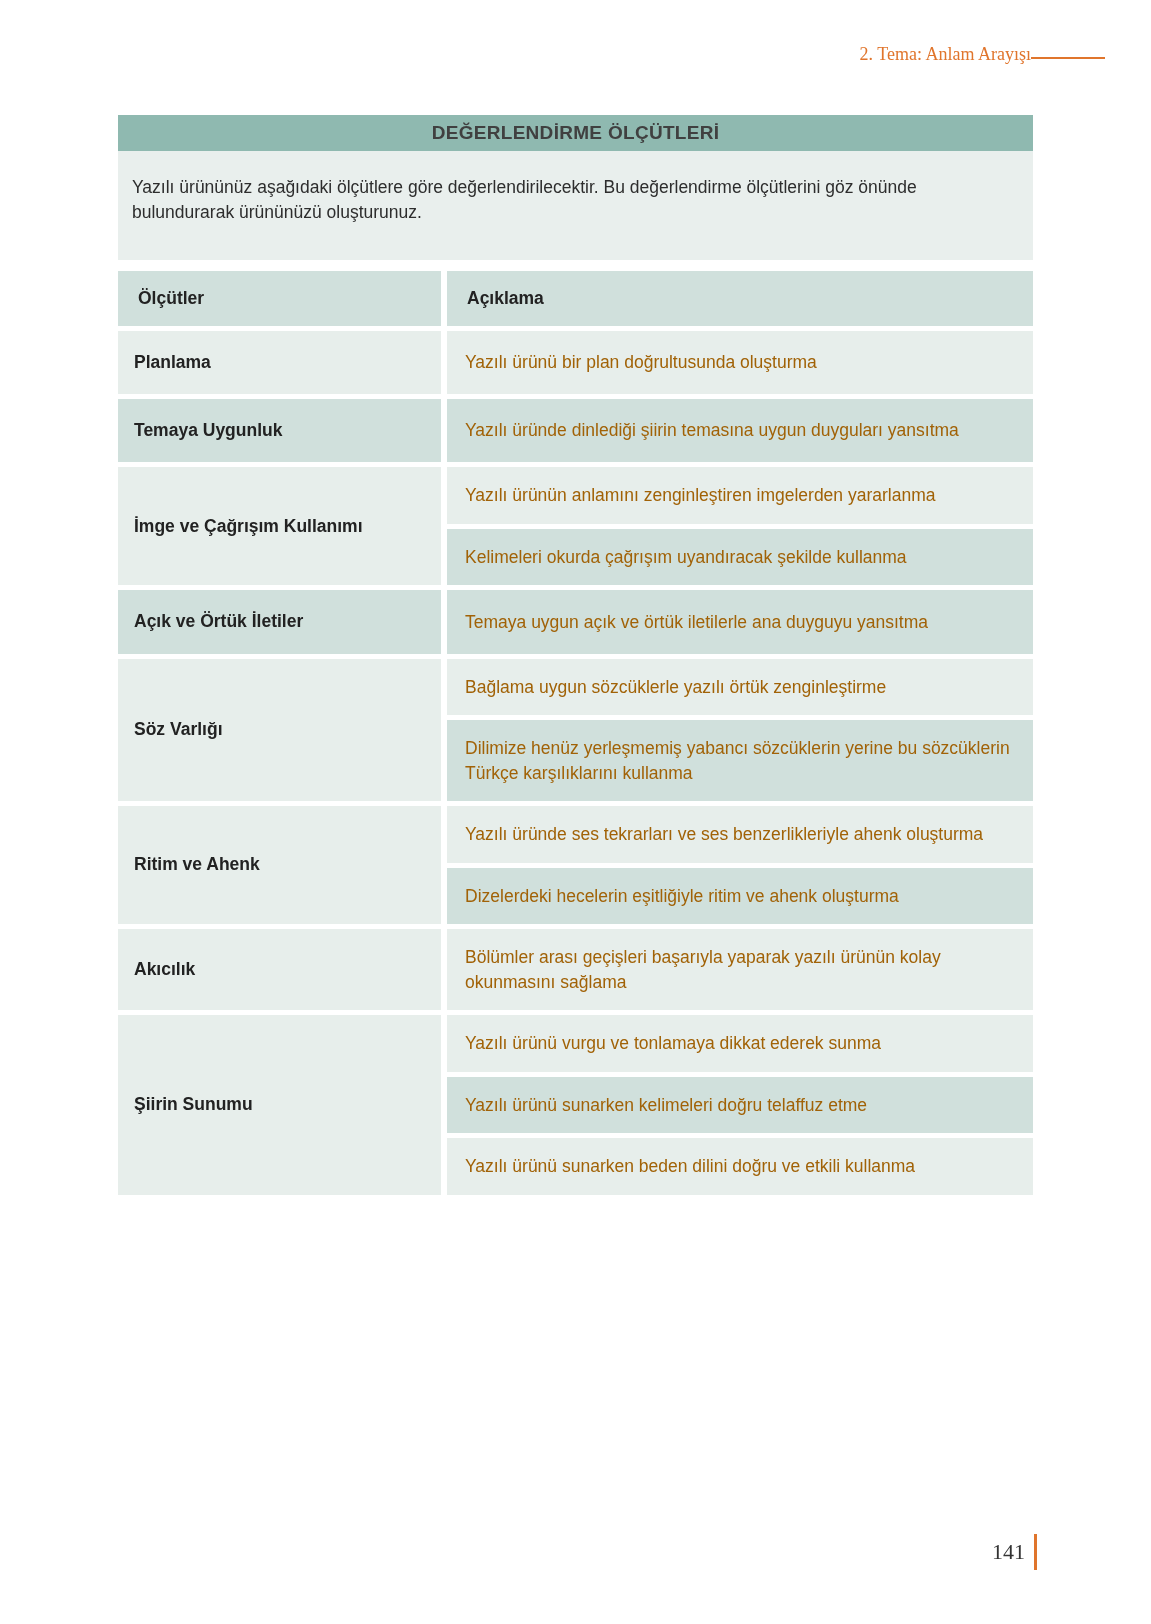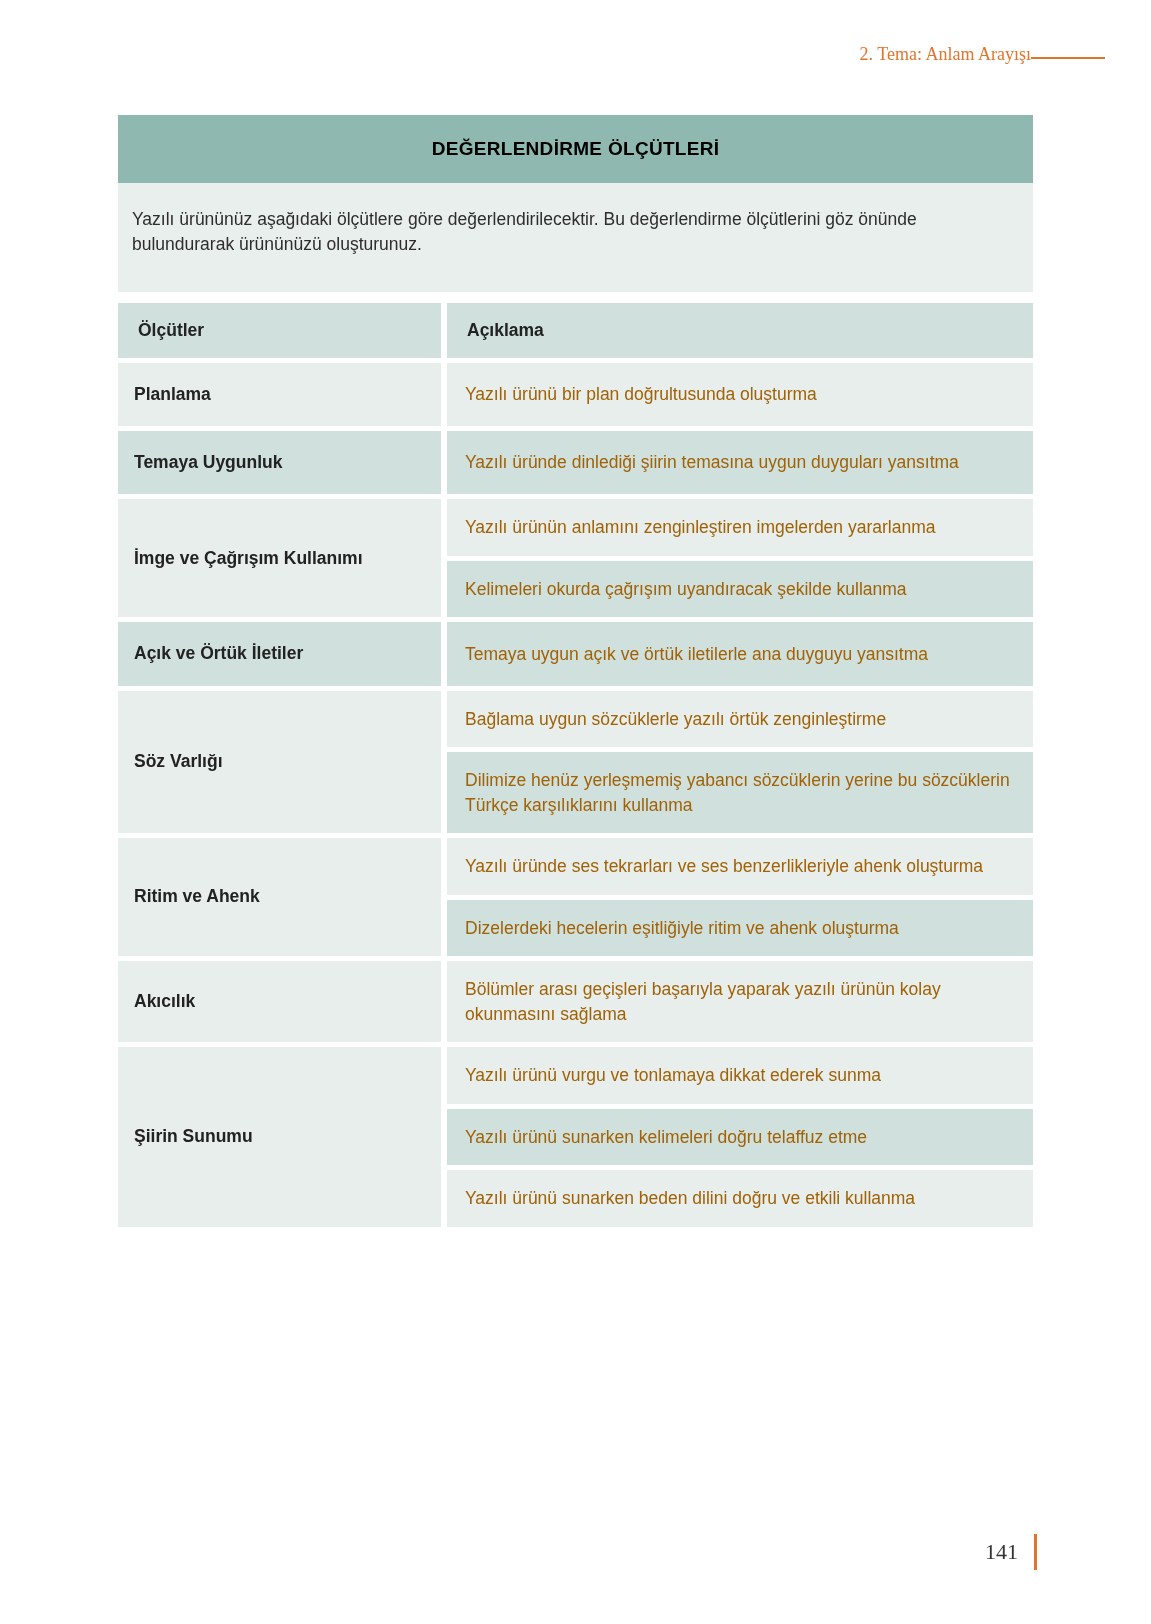--- a/index.html
+++ b/index.html
@@ -35,26 +35,26 @@
 
   
   .content {
     position: absolute;
     left: 118px;
     top: 115px;
     width: 915px;
   }
   .table-title {
     background: var(--title-bg, #8fb9b0);
-    color: #000000;
+    color: #404040;
     font-weight: bold;
     font-size: 19px;
     letter-spacing: 0.3px;
     text-align: center;
-    padding: 23px 0;
+    padding: 7px 0;
   }
   .table-intro {
     background: var(--intro-bg, #e9efed);
     padding: 24px 28px 34px 14px;
     font-size: 17.5px;
     line-height: 1.45;
     color: #2d2d2d;
   }
 
   .criteria-table {
@@ -89,21 +89,21 @@
   .shade-dark  { background: var(--shade-dark, #d0e0dc); }
   .shade-light { background: var(--shade-light, #e7eeeb); }
 
   
   .page-footer {
     position: absolute;
     right: 114px;
     bottom: 54px;
     display: flex;
     align-items: center;
-    gap: 16px;
+    gap: 9px;
     justify-content: space-between;
   }
   .page-number {
     font-size: 22px;
     color: #333333;
     font-family: "Liberation Serif", serif;
   }
   .footer-bar {
     width: 3px;
     height: 36px;

